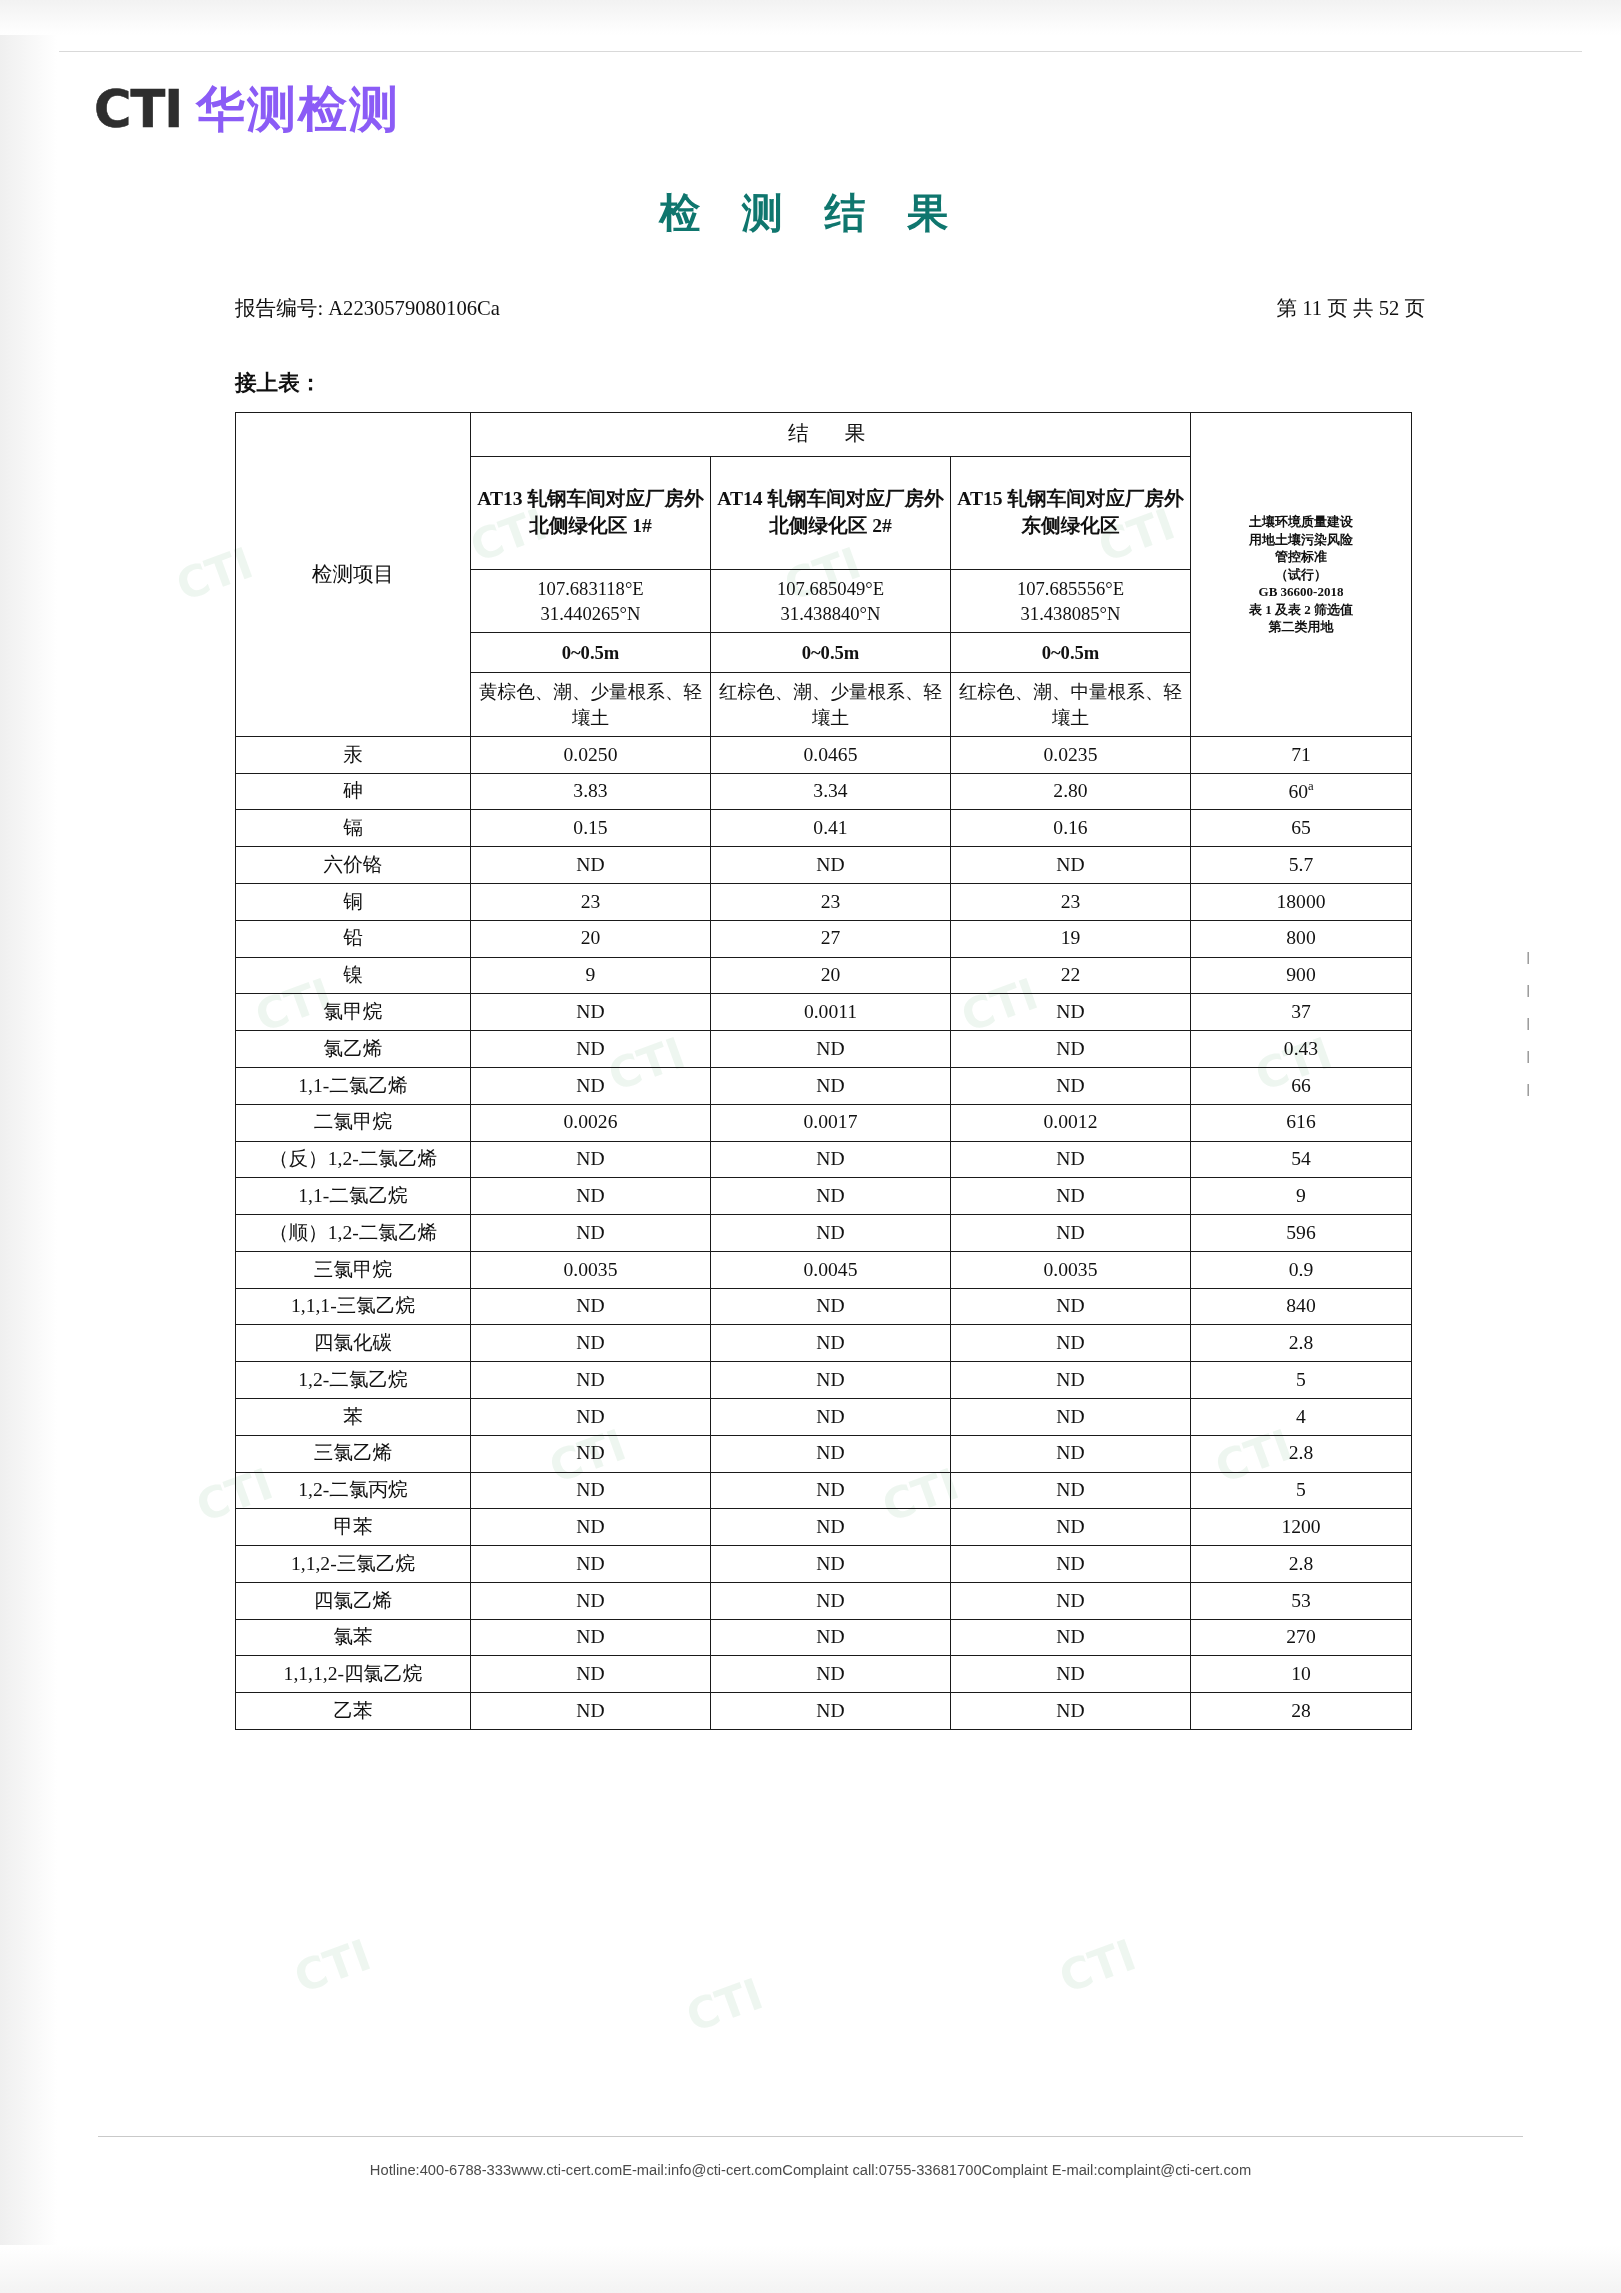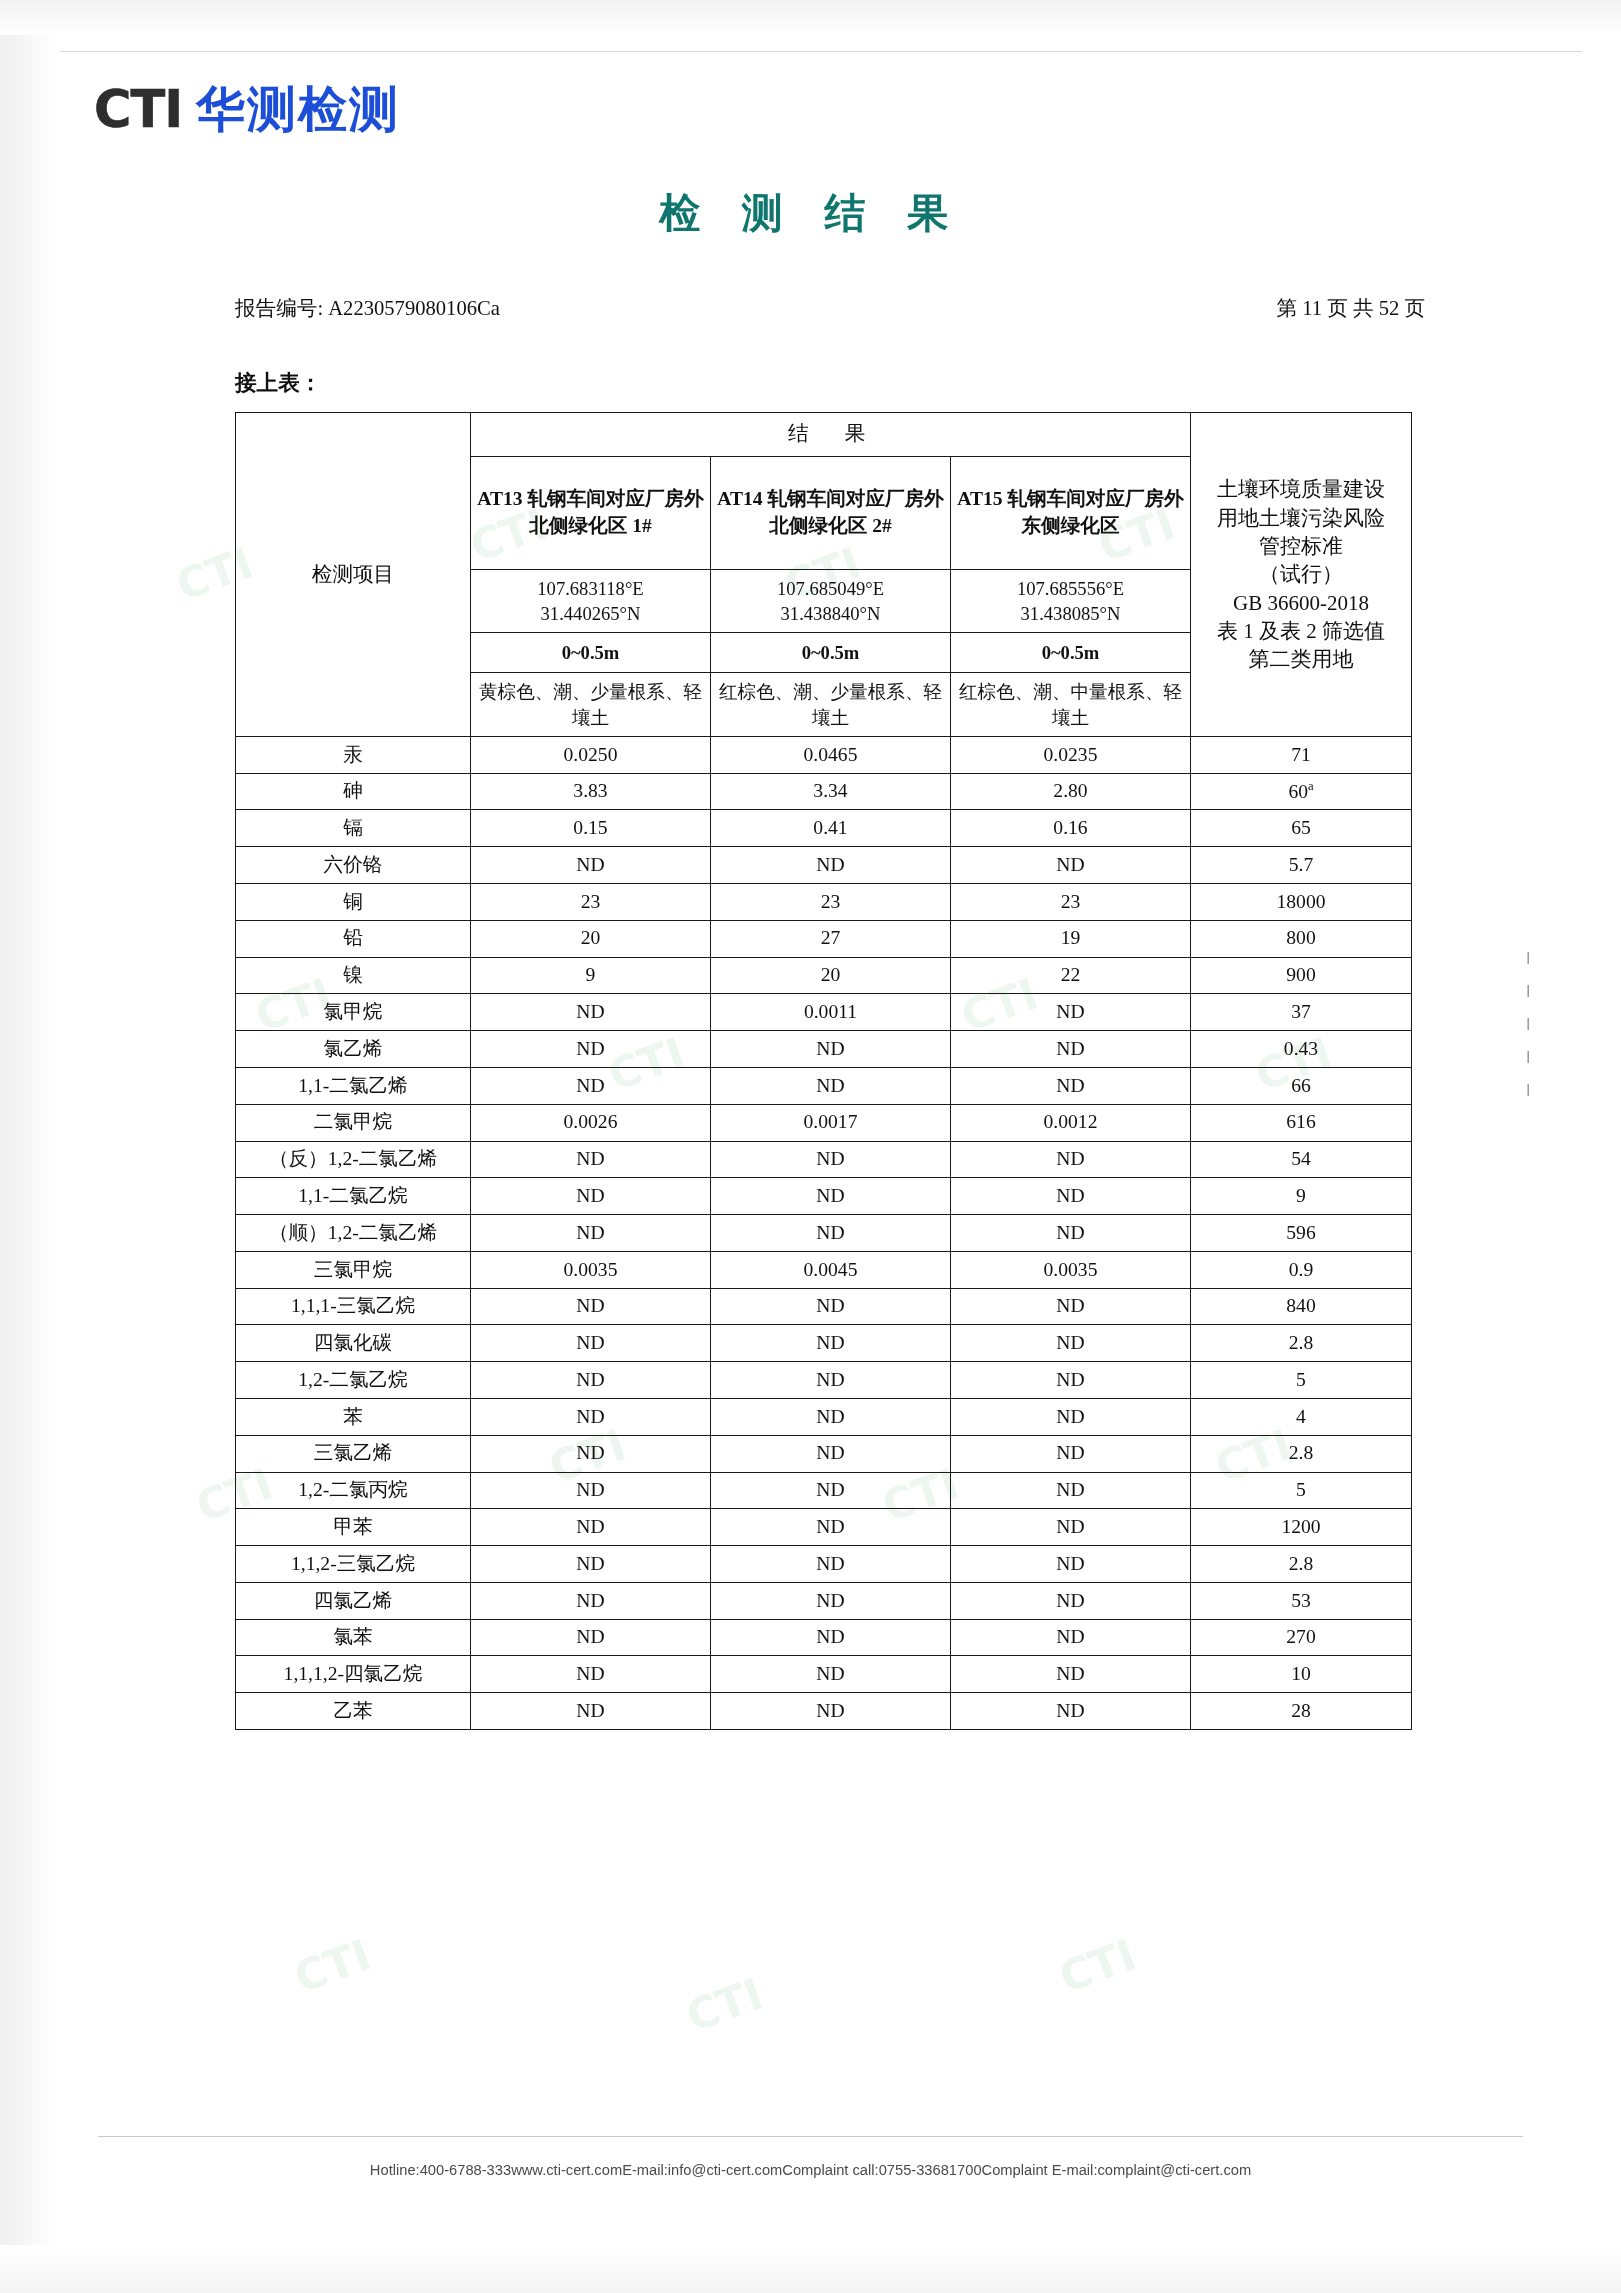--- a/index.html
+++ b/index.html
@@ -65,21 +65,21 @@
     letter-spacing: -1px;
     color: #2e2e2e;
     line-height: 1;
     -webkit-text-stroke: 0.6px #2e2e2e;
   }
   .logo-cn {
     font-family: "DejaVu Sans", "Liberation Sans", sans-serif;
     font-weight: bold;
     font-size: 49px;
     letter-spacing: 2px;
-    color: #1d4ed8;
+    color: #8b5cf6;
     line-height: 1;
   }
 
   .doc-title {
     position: absolute;
     top: 186px;
     left: 0;
     right: 0;
     text-align: center;
     font-size: 41px;
@@ -163,22 +163,22 @@
     font-size: 18.6px;
     height: 33px;
   }
   th.sample-desc {
     font-weight: normal;
     font-size: 18.6px;
     height: 57px;
     padding: 2px 5.9px;
   }
   th.std-cell {
-    font-weight: normal;
-    font-size: 21px;
+    font-weight: bold;
+    font-size: 13px;
     line-height: 1.45;
     padding: 5.9px 3.9px;
     margin-top: 33px;
   }
   td.item-name {
     font-size: 19.6px;
     height: 30px;
   }
   td.val {
     font-size: 19.6px;

